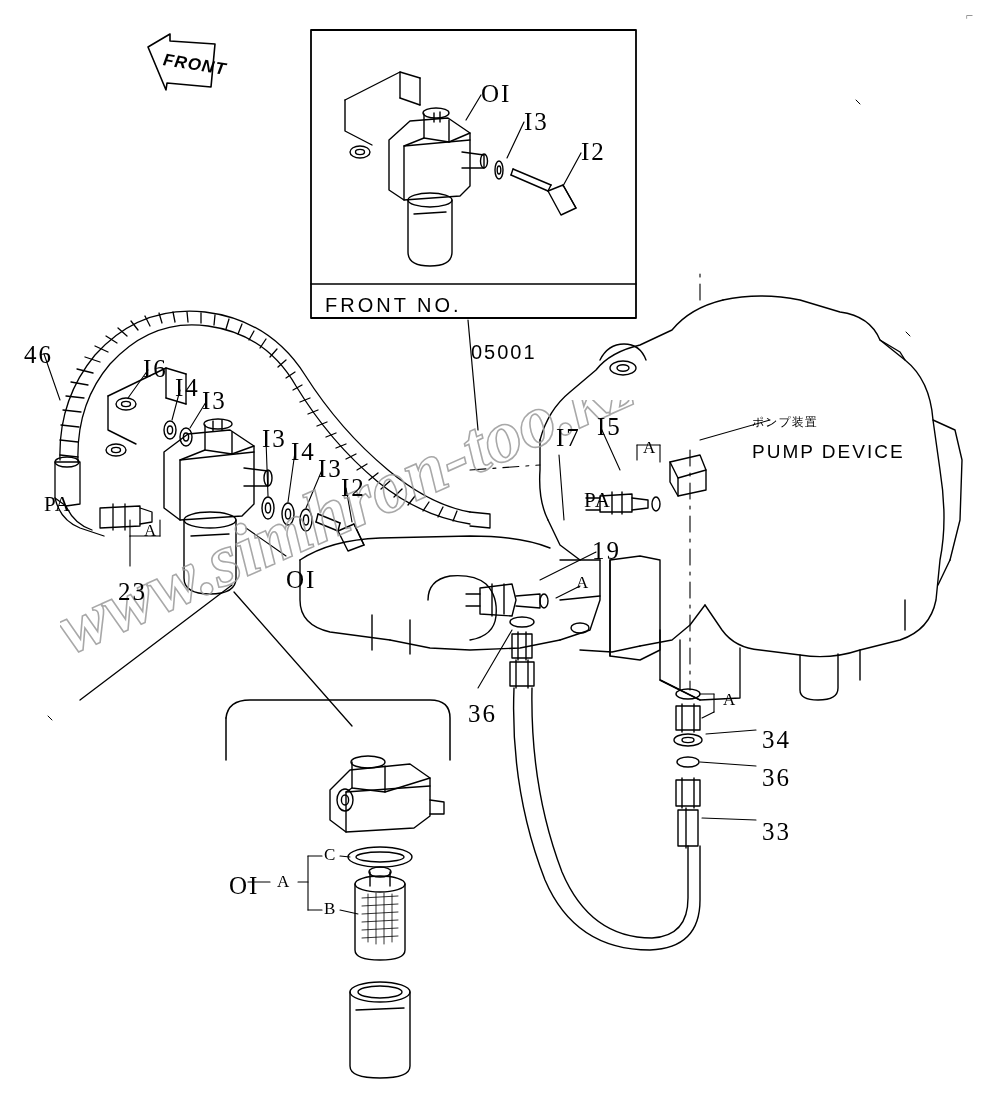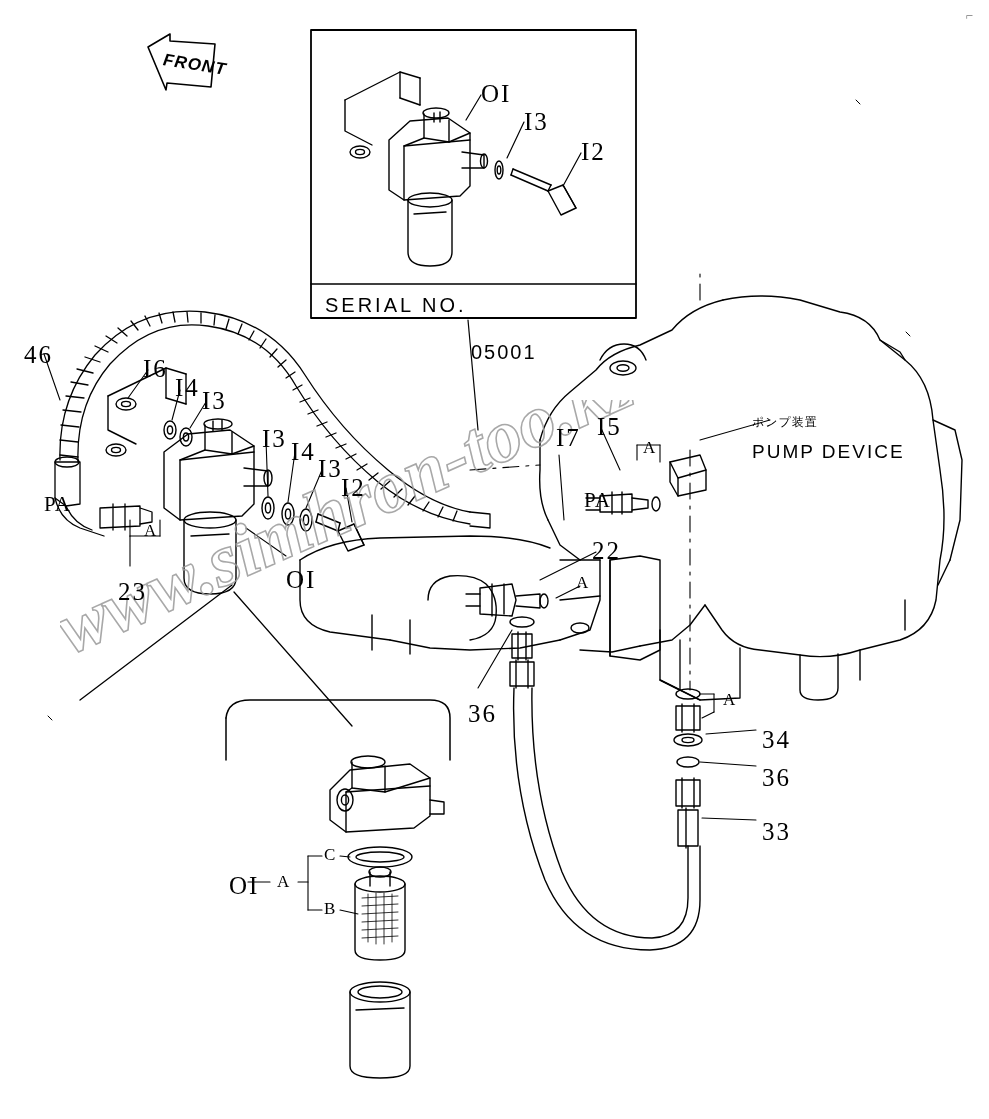--- a/index.html
+++ b/index.html
@@ -436,21 +436,21 @@
 
     </g>
   </svg>
 
   <svg id="watermark" viewBox="0 0 900 330" xmlns="http://www.w3.org/2000/svg">
     <text class="wm-text" x="10" y="255" transform="rotate(-24 10 255)">www.simhron-too.kz</text>
   </svg>
 
   <div class="front-text" style="left:163px; top:55px; transform: rotate(9deg);">FRONT</div>
 
-  <div class="lbl serial" style="left:325px; top:294px;">SERIAL  NO.</div>
+  <div class="lbl serial" style="left:325px; top:294px;">FRONT  NO.</div>
   <div class="lbl serialnum" style="left:471px; top:294px;margin-top:47px;">05001</div>
 
   <div class="lbl jp" style="left:752px; top:414px;">ポンプ装置</div>
   <div class="lbl pumpdev" style="left:752px; top:441px;">PUMP  DEVICE</div>
 
   <div class="lbl pa" style="left:44px; top:492px;">PA</div>
   <div class="lbl pa" style="left:584px; top:488px;">PA</div>
 
   <div class="lbl num" style="left:481px; top:80px;">OI</div>
   <div class="lbl num" style="left:524px; top:108px;">I3</div>
@@ -462,21 +462,21 @@
   <div class="lbl num" style="left:262px; top:425px;">I3</div>
   <div class="lbl num" style="left:291px; top:438px;">I4</div>
   <div class="lbl num" style="left:318px; top:455px;">I3</div>
   <div class="lbl num" style="left:341px; top:474px;">I2</div>
   <div class="lbl alpha" style="left:144px; top:521px;">A</div>
   <div class="lbl num" style="left:118px; top:578px;">23</div>
   <div class="lbl num" style="left:286px; top:566px;">OI</div>
   <div class="lbl num" style="left:556px; top:424px;text-align:center;">I7</div>
   <div class="lbl num" style="left:597px; top:413px;">I5</div>
   <div class="lbl alpha" style="left:643px; top:438px;">A</div>
-  <div class="lbl num" style="left:592px; top:537px;">22</div>
+  <div class="lbl num" style="left:592px; top:537px;">19</div>
   <div class="lbl alpha" style="left:576px; top:573px;">A</div>
   <div class="lbl num" style="left:468px; top:700px;">36</div>
   <div class="lbl alpha" style="left:723px; top:690px;">A</div>
   <div class="lbl num" style="left:762px; top:726px;">34</div>
   <div class="lbl num" style="left:762px; top:764px;">36</div>
   <div class="lbl num" style="left:762px; top:818px;">33</div>
   <div class="lbl num" style="left:229px; top:872px;">OI</div>
   <div class="lbl alpha" style="left:277px; top:872px;">A</div>
   <div class="lbl alpha" style="left:324px; top:845px;">C</div>
   <div class="lbl alpha" style="left:324px; top:899px;">B</div>

